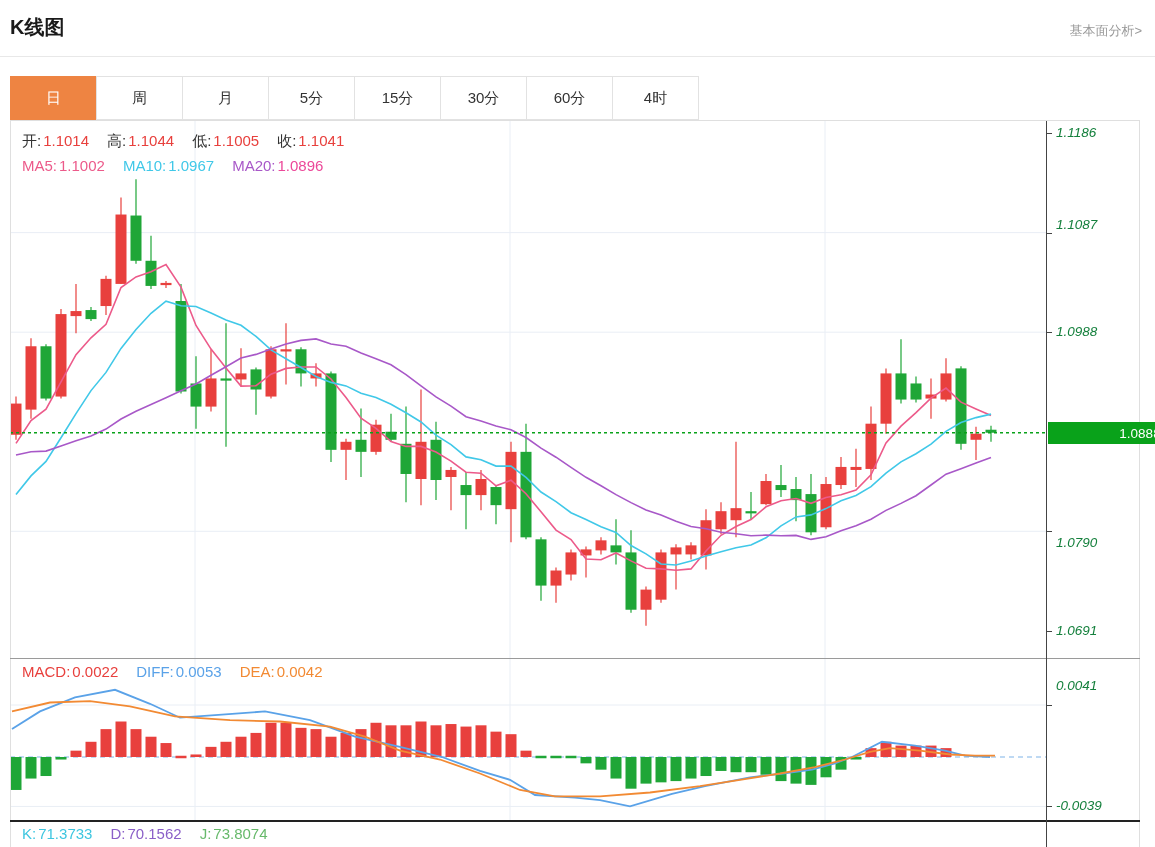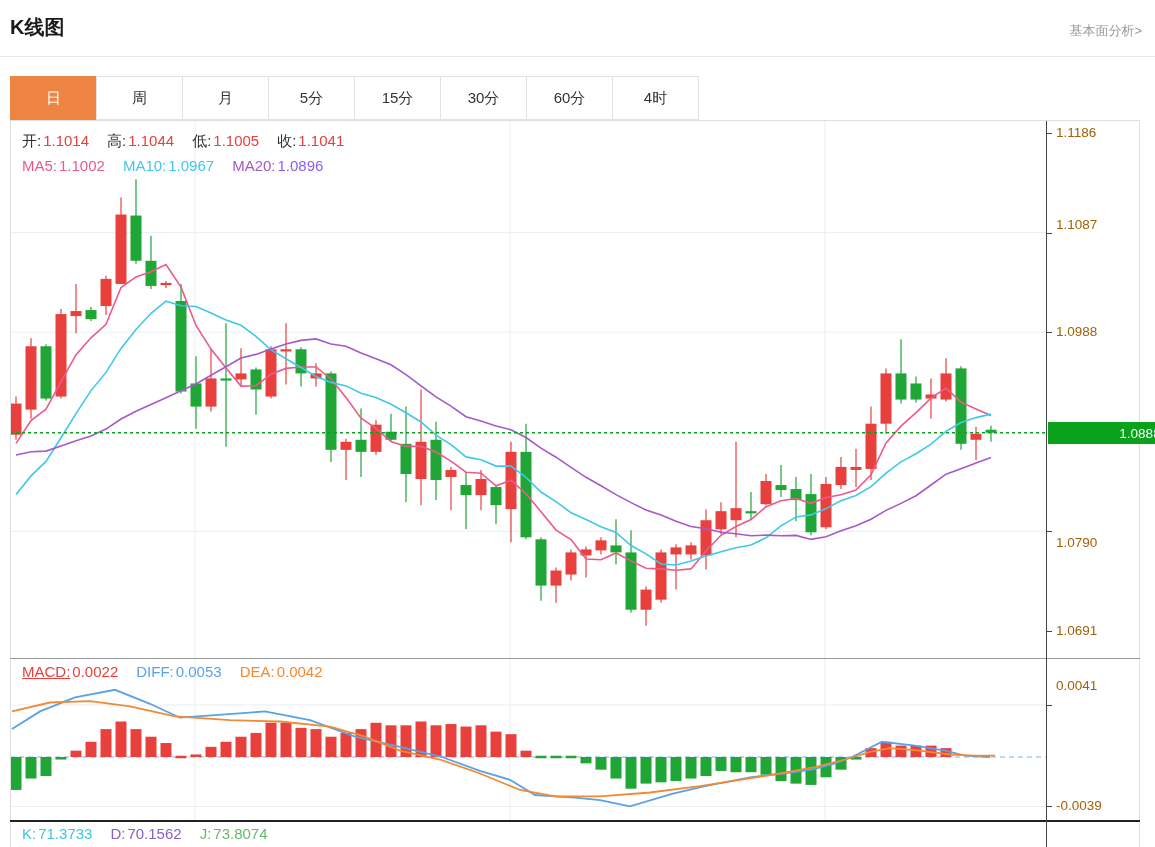--- a/index.html
+++ b/index.html
@@ -16,21 +16,21 @@
   .chart{position:absolute;left:10px;top:120px;width:1130px;height:727px;}
   .b-top{position:absolute;left:0;top:0;width:1130px;height:1px;background:#dfdfdf;}
   .b-left{position:absolute;left:0;top:0;width:1px;height:727px;background:#dfdfdf;}
   .b-right{position:absolute;left:1129px;top:0;width:1px;height:727px;background:#dfdfdf;}
   #mainSvg{position:absolute;left:0;top:1px;}
   #macdSvg{position:absolute;left:0;top:538px;}
   .axis-v{position:absolute;left:1036px;top:1px;width:1px;height:726px;background:#444;}
   .sep1{position:absolute;left:0;top:538px;width:1130px;height:1px;background:#9a9a9a;}
   .sep2{position:absolute;left:0;top:700px;width:1130px;height:2px;background:#222;}
   .ytick{position:absolute;width:6px;height:1px;background:#444;left:1036px;}
-  .ylab{position:absolute;left:1046px;width:80px;font-size:13.5px;color:#a16207;line-height:14px;}
+  .ylab{position:absolute;left:1046px;width:80px;font-size:13.5px;color:#15803d;line-height:14px;font-style:italic;}
   .badge{position:absolute;left:1038px;width:88px;height:22px;color:#fff;font-size:13.5px;
          display:flex;align-items:center;justify-content:center;padding-left:48px;}
   .ind-row{position:absolute;left:12px;display:flex;gap:18px;font-size:15px;white-space:nowrap;z-index:5;}
   .ind-row .lb{color:#333;}
   .pair{display:flex;gap:2px;}
 </style>
 </head>
 <body>
 
 <div>
@@ -443,26 +443,26 @@
         <div class="pair">
           <span class="lb" style="color: rgb(236, 90, 138);">MA5:</span>
           <span style="color: rgb(236, 90, 138);">1.1002</span>
         </div>
         <div class="pair">
           <span class="lb" style="color: rgb(64, 200, 232);">MA10:</span>
           <span style="color: rgb(64, 200, 232);">1.0967</span>
         </div>
         <div class="pair">
           <span class="lb" style="color: rgb(168, 88, 200);">MA20:</span>
-          <span style="color: #8b5cf6;">1.0896</span>
+          <span style="color: #ec4899;">1.0896</span>
         </div>
       </div>
     <div class="ind-row" id="macdRow" style="top:543px">
         <div class="pair">
-          <span class="lb" style="color: rgb(232, 64, 61); text-decoration: underline;">MACD:</span>
+          <span class="lb" style="color: rgb(232, 64, 61);">MACD:</span>
           <span style="color: rgb(232, 64, 61);">0.0022</span>
         </div>
         <div class="pair">
           <span class="lb" style="color: rgb(90, 162, 232);">DIFF:</span>
           <span style="color: rgb(90, 162, 232);">0.0053</span>
         </div>
         <div class="pair">
           <span class="lb" style="color: rgb(242, 138, 51);">DEA:</span>
           <span style="color: rgb(242, 138, 51);">0.0042</span>
         </div>

